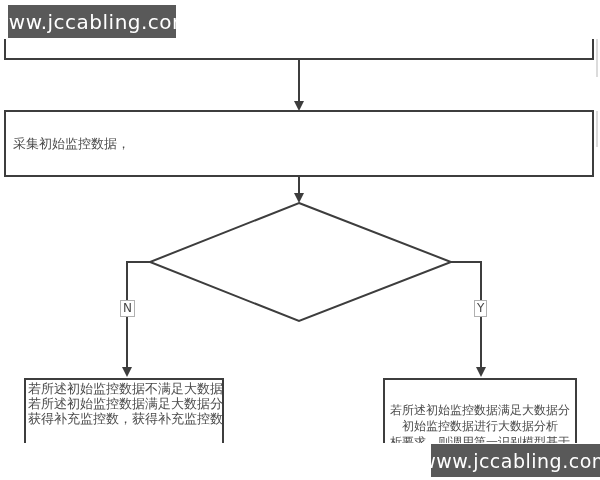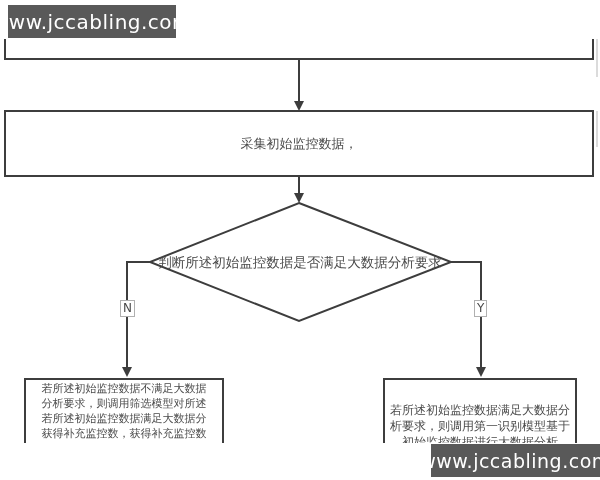--- a/index.html
+++ b/index.html
@@ -19,22 +19,22 @@
     overflow:hidden;
   }
   .screen svg{position:absolute;left:0;top:0;}
   .ln{stroke:var(--line-color);stroke-width:2px;fill:none;}
   .shape{stroke:var(--line-color);stroke-width:2px;fill:#ffffff;}
   .ah{fill:var(--line-color);stroke:none;}
   .faint{stroke:#cfcfcf;stroke-width:1.5px;fill:none;}
   .txt{
     position:absolute;
     color:var(--text-color);
-    text-align:center;
     line-height:15px;
+    margin-left:8px;
   }
   .collect{left:5px;top:136px;width:588px;font-size:13px;}
   .decision{left:148px;top:255px;width:304px;font-size:13.5px;}
   .branch{
     position:absolute;
     box-sizing:border-box;
     min-width:13px;height:17px;
     padding:0 2px;
     background:#ffffff;
     border:1px solid var(--branch-border);
@@ -45,21 +45,21 @@
   }
   .branch-n{left:120px;top:300px;}
   .branch-y{left:474px;top:300px;}
   .boxtxt{
     position:absolute;
     color:var(--text-color);
     text-align:center;
     overflow:hidden;
     z-index:1;
   }
-  .boxtxt-no{left:25px;top:382px;width:198px;max-height:60px;font-size:11px;line-height:14.9px;}
+  .boxtxt-no{left:25px;top:382px;width:198px;max-height:60px;font-size:13px;line-height:14.9px;text-align:right;}
   .boxtxt-yes{left:384px;top:402px;width:192px;max-height:41px;font-size:12px;line-height:16px;}
   .wm{
     position:absolute;
     display:flex;align-items:center;justify-content:center;
     background:var(--watermark-bg);
     color:var(--watermark-text);
     letter-spacing:0.5px;
     z-index:3;
   }
   .wm-top{left:8px;top:5px;width:168px;height:33px;font-size:20px;}
@@ -93,34 +93,32 @@
     <polyline class="ln" points="451,262 481,262 481,368"></polyline>
     <polygon class="ah" points="476,367 486,367 481,377"></polygon>
 
     <path class="shape" d="M25,443 L25,379 L223,379 L223,443"></path>
 
     <path class="shape" d="M384,443 L384,379 L576,379 L576,443"></path>
   </svg>
 
   <div class="txt collect">采集初始监控数据，</div>
 
-  <div class="txt decision">判断所述初始监控数据是否满足大数据分析要求</div>
 
   <div class="branch branch-n">N</div>
   <div class="branch branch-y">Y</div>
 
   <div class="boxtxt boxtxt-no">
     <div>若所述初始监控数据不满足大数据</div>
-    <div>分析要求，则调用筛选模型对所述</div>
     <div>若所述初始监控数据满足大数据分</div>
     <div>获得补充监控数，获得补充监控数</div>
   </div>
 
   <div class="boxtxt boxtxt-yes">
     <div>若所述初始监控数据满足大数据分</div>
+    <div>初始监控数据进行大数据分析</div>
     <div>析要求，则调用第一识别模型基于</div>
-    <div>初始监控数据进行大数据分析</div>
   </div>
 
   <div class="wm wm-top">www.jccabling.com</div>
   <div class="wm wm-bottom">www.jccabling.com</div>
 
 </div>
 
 </body></html>

